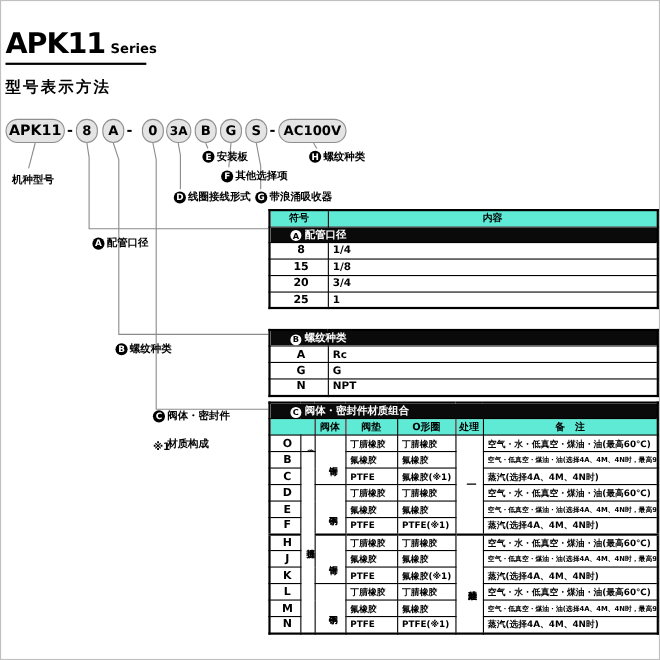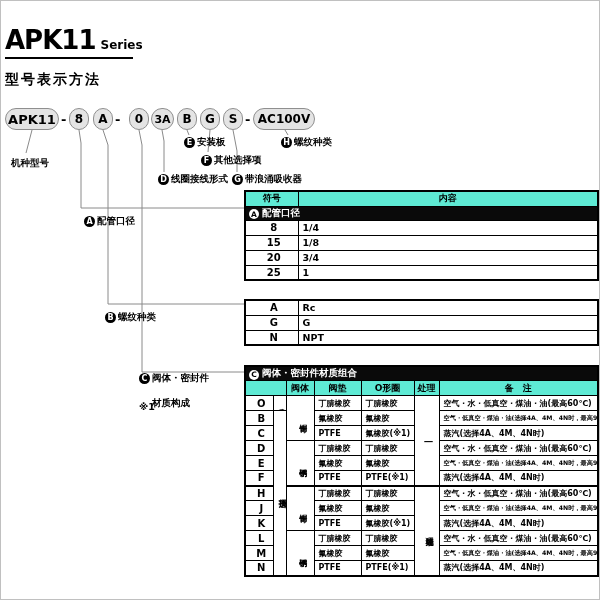--- a/index.html
+++ b/index.html
@@ -24,21 +24,21 @@
   .callout{position:absolute;display:flex;align-items:center;gap:2px;font-size:9.5px;font-weight:bold;color:#000;white-space:nowrap;}
   .badge-b{display:inline-flex;width:11px;height:11px;border-radius:50%;background:#000;color:#fff;
            font-size:8px;font-weight:bold;align-items:center;justify-content:center;flex:0 0 auto;}
   .plain-label{position:absolute;font-size:9.5px;font-weight:bold;color:#000;white-space:nowrap;}
 
   
   table.t{position:absolute;left:243px;border-collapse:collapse;table-layout:fixed;width:355px;
           border:2px solid #000;font-size:9.5px;color:#000;}
   table.t td{border:1px solid #000;padding:0 0 0 4px;height:15px;white-space:nowrap;overflow:hidden;box-sizing:border-box;}
   tr.hdr td{background:#5eead4;font-weight:bold;text-align:center;padding:0;font-size:9px;}
-  tr.bar td{background:#0a0a0a;color:#fff;font-weight:bold;height:14px;padding:0 0 0 3px;font-size:9.5px;margin-left:20px;}
+  tr.bar td{background:#0a0a0a;color:#fff;font-weight:bold;height:14px;padding:0 0 0 18px;font-size:9.5px;margin-left:20px;}
   .badge-w{display:inline-flex;width:10px;height:10px;border-radius:50%;background:#fff;color:#000;
            font-size:7.5px;font-weight:bold;align-items:center;justify-content:center;vertical-align:-1px;margin-right:3px;}
   td.sym{text-align:center;font-weight:bold;padding:0;font-size:10px;}
   td.val{font-weight:bold;}
   td.mat{font-weight:bold;font-size:8px;}
   td.rem{font-weight:600;font-size:8px;padding-left:3px;}
   td.rem.sm{font-size:6.2px;}
   td.vert{writing-mode:vertical-rl;text-orientation:upright;text-align:center;padding:0;font-weight:bold;
           font-size:8px;line-height:1.05;letter-spacing:0;vertical-align:middle;}
   td.vert.tiny{font-size:6px;}
@@ -157,20 +157,23 @@
         </tr>
   </tbody>
     </table>
 
   <table class="t" style="top:298px;">
     <colgroup>
         <col style="width:53px;">
         <col>
       </colgroup>
     <tbody>
+        <tr class="bar">
+      <td colspan="2"><span class="badge-w">B</span><span>螺纹种类</span></td>
+    </tr>
     <tr>
           <td class="sym">A</td>
           <td class="val">Rc</td>
         </tr>
     <tr>
           <td class="sym">G</td>
           <td class="val">G</td>
         </tr>
     <tr>
           <td class="sym">N</td>

